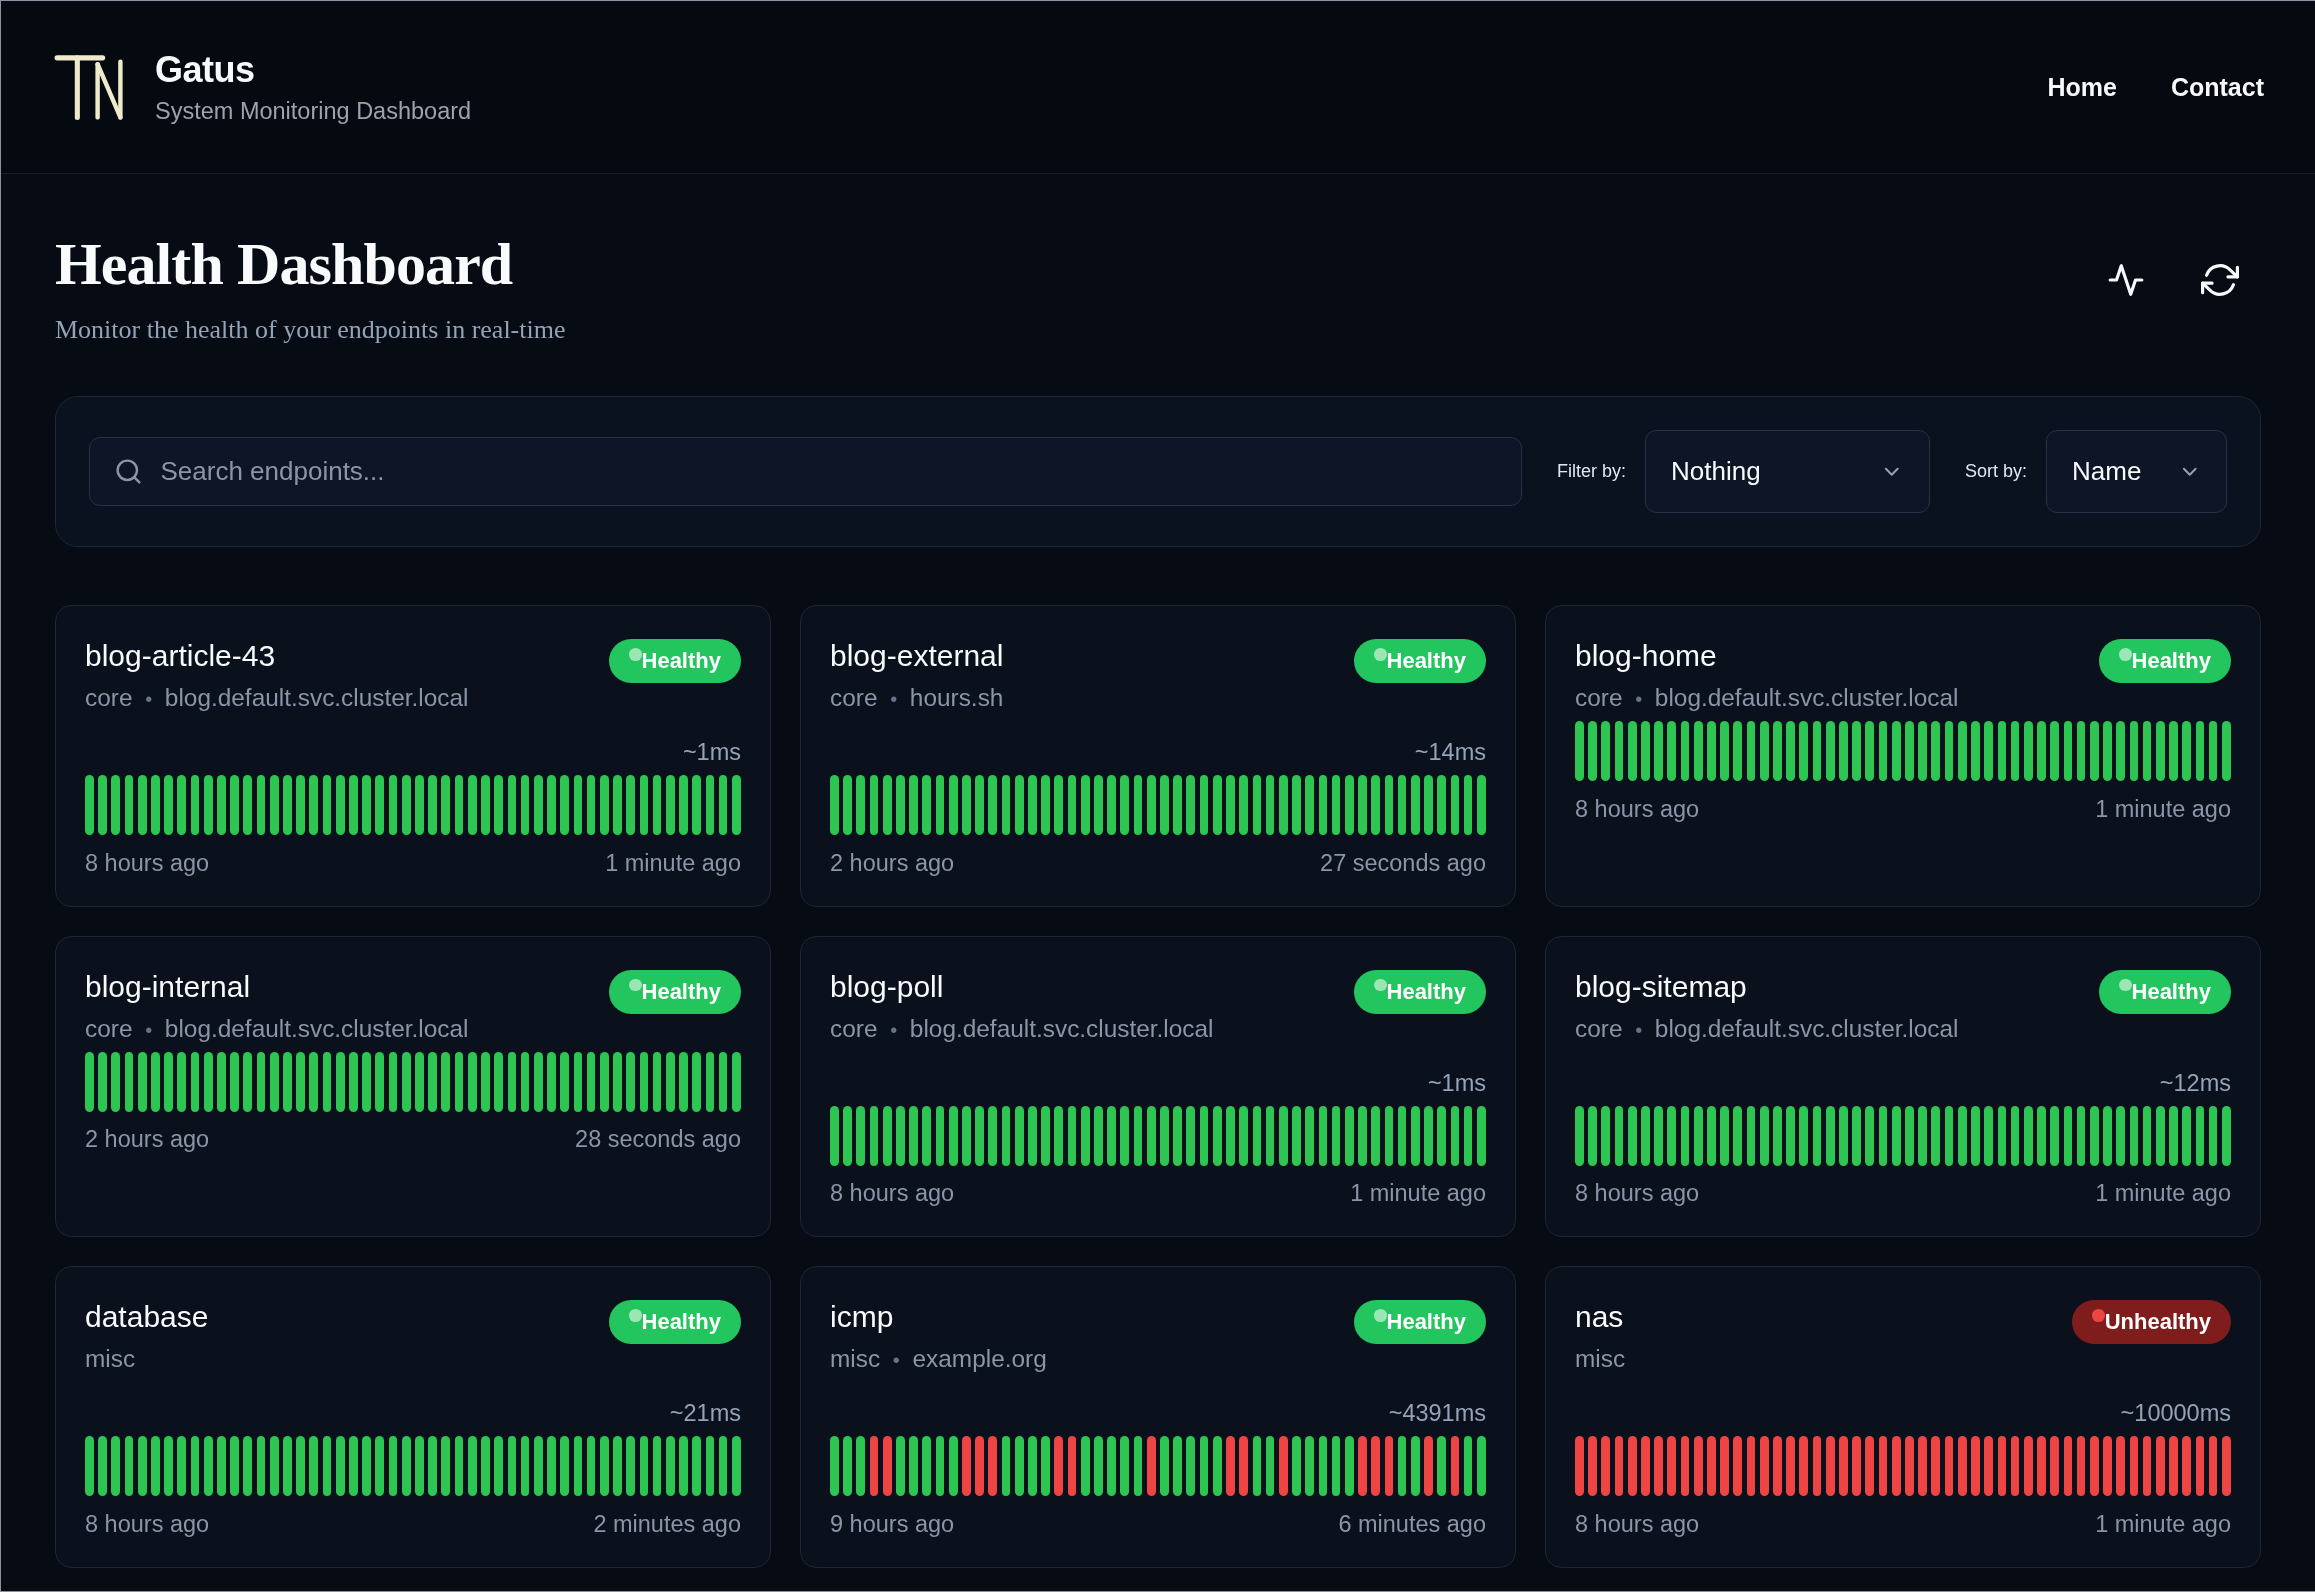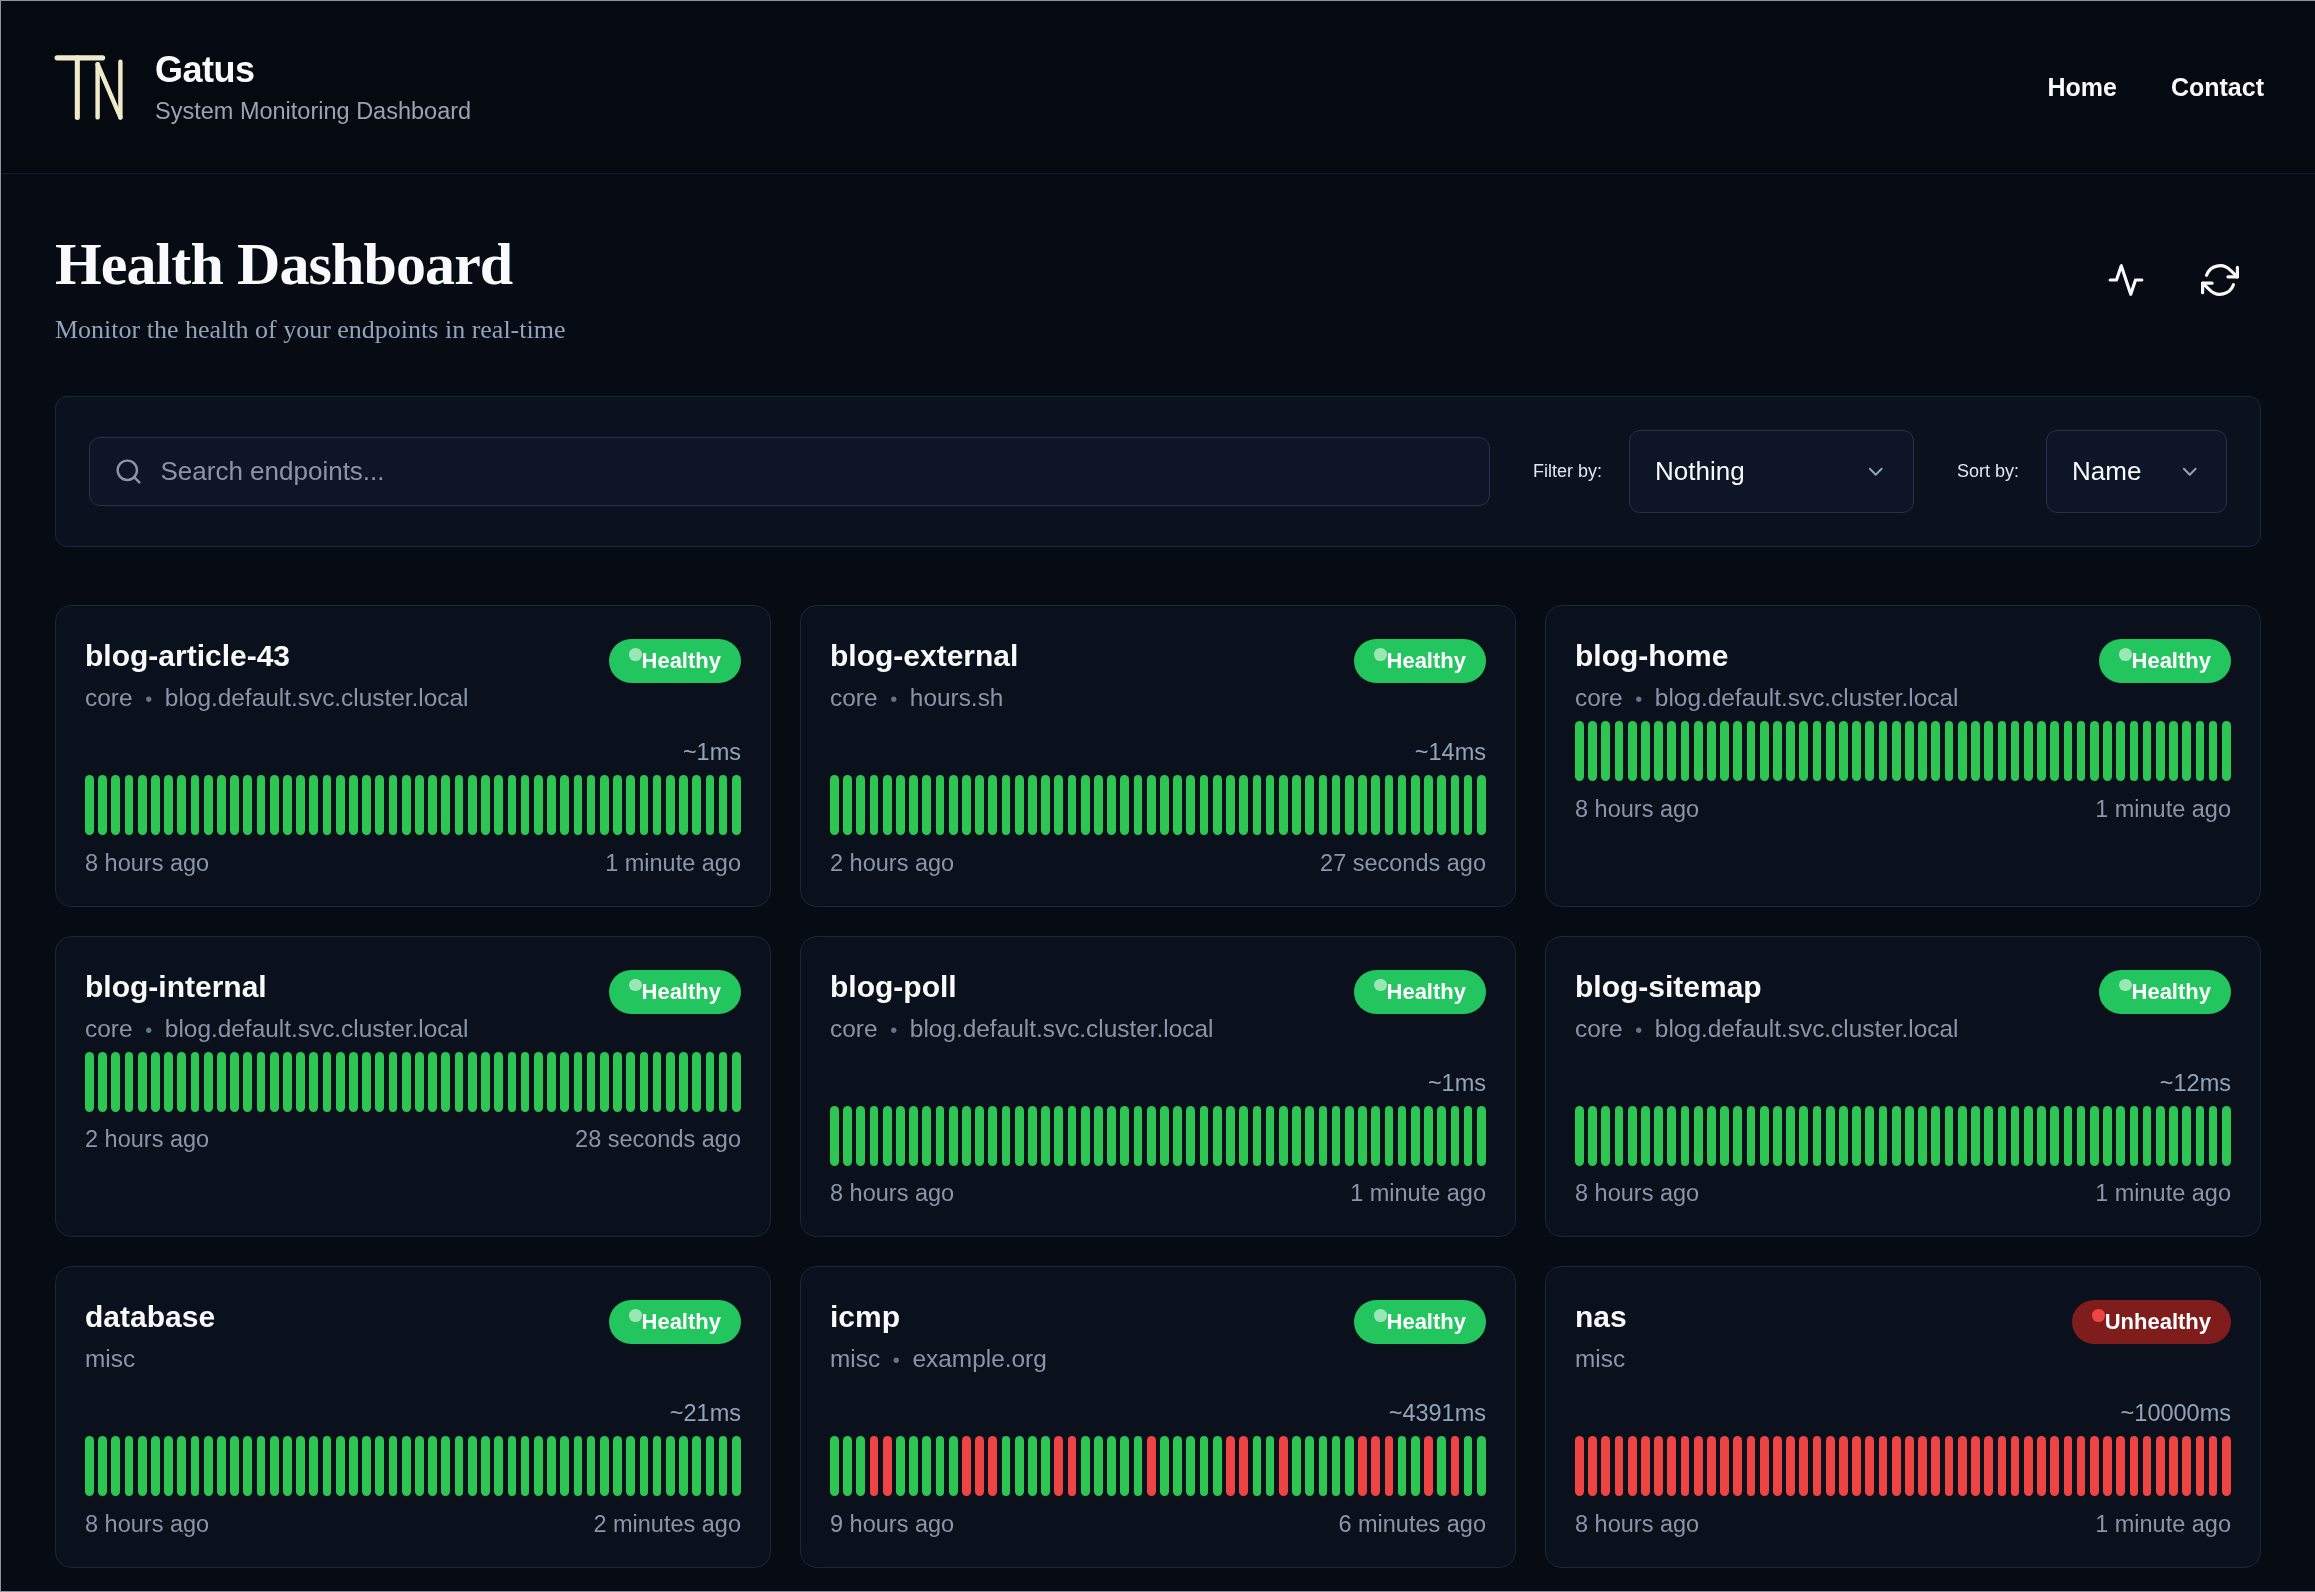--- a/index.html
+++ b/index.html
@@ -42,23 +42,23 @@
   .page-head{margin-top:56px;display:flex;justify-content:space-between;align-items:flex-start;font-family:Liberation Serif, serif;}
   h1{font-size:60px;font-weight:800;letter-spacing:-0.9px;}
   .page-sub{font-size:26px;color:var(--text-muted);margin-top:16.3px;}
   .head-icons{display:flex;align-items:center;gap:56px;margin-top:31px;margin-right:22px;}
   .head-icons svg{display:block;cursor:pointer;}
   
   .toolbar{
     margin-top:51px;
     background:#0a111f;
     border:0.9px solid var(--card-border);
-    border-radius:12px;
+    border-radius:23px;
     padding:33px;
-    display:flex;align-items:center;gap:27px;
+    display:flex;align-items:center;gap:19px;
   }
   .search-box{
     flex:1;display:flex;align-items:center;gap:18px;
     height:69px;background:#0d1526;border:0.9px solid #273246;border-radius:11px;
     padding:0 23.5px;
   }
   .search-box input{
     flex:1;background:transparent;border:none;outline:none;
     color:#f8fafc;font-size:26px;font-family:inherit;
   }
@@ -77,21 +77,21 @@
     display:grid;grid-template-columns:repeat(3,1fr);gap:29px;
   }
   .card{
     background:var(--card-bg);
     border:0.9px solid var(--card-border);
     border-radius:16.3px;
     padding:33px 29px 29px 29px;
     cursor:pointer;
   }
   .card-top{display:flex;justify-content:space-between;align-items:flex-start;}
-  .card-name{font-size:30px;font-weight:700;}
+  .card-name{font-size:30px;font-weight:400;}
   .card-meta{margin-top:11px;font-size:24.4px;color:#8b95a7;display:flex;align-items:center;gap:12.7px;}
   .dot-sep::before{content:"•";color:#64748b;font-size:20px;}
   .badge{
     display:inline-flex;align-items:flex-start;gap:0;
     padding:9px 20px;border-radius:904px;
     font-size:22px;font-weight:700;color:#ffffff;white-space:nowrap;
   }
   .badge.healthy{background:var(--badge-healthy-bg);}
   .badge.healthy .badge-dot{background:var(--badge-healthy-dot);}
   .badge.unhealthy{background:var(--badge-unhealthy-bg);}

